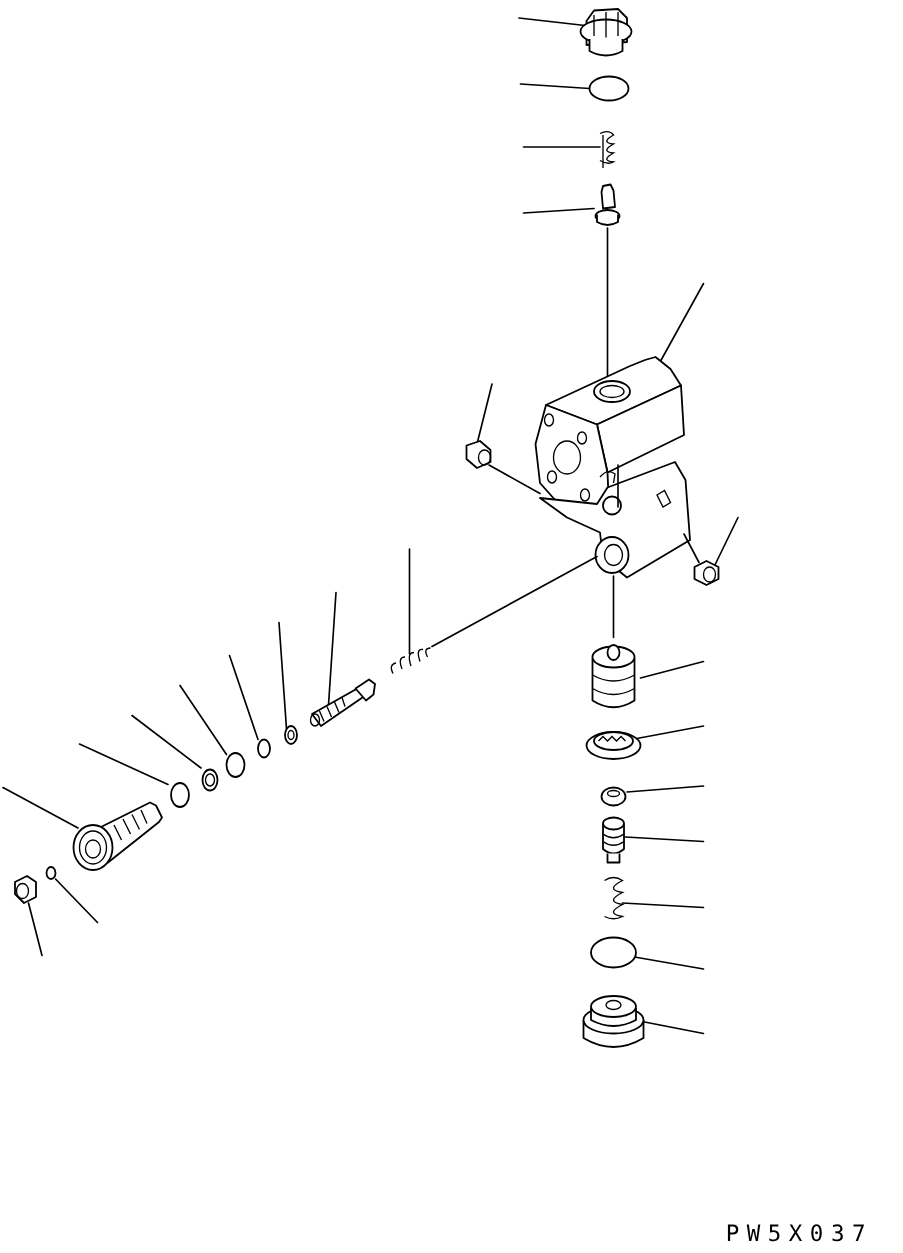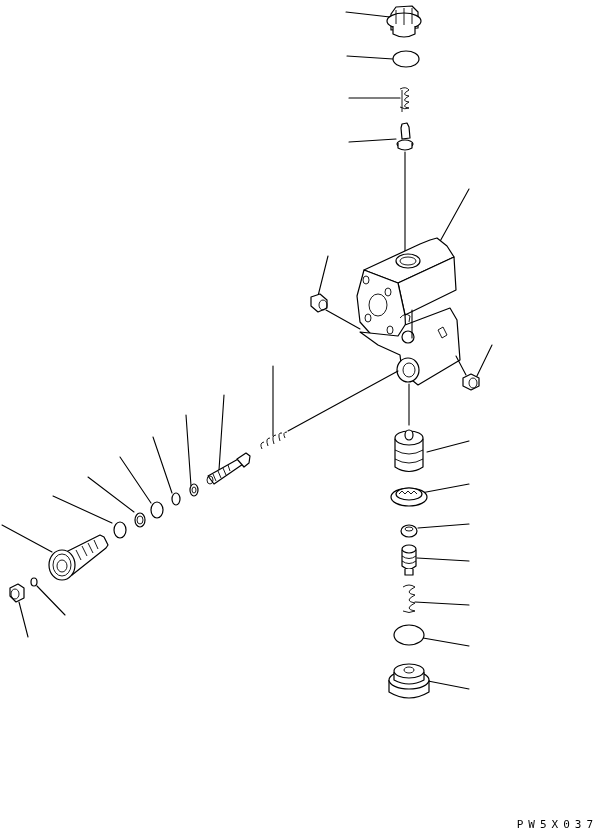--- a/index.html
+++ b/index.html
@@ -3,21 +3,21 @@
 <meta charset="utf-8">
 <style>
   html, body { margin: 0; padding: 0; background: #ffffff; }
   body { width: 602px; height: 835px; position: relative; overflow: hidden;
          font-family: "DejaVu Sans Mono", monospace; }
   #canvas { position: absolute; left: 0; top: 0; width: 602px; height: 835px; }
   #canvas svg { width: 602px; height: 835px; display: block; }
   .ln { stroke: #000; stroke-width: 1.1; fill: none; stroke-linecap: round; stroke-linejoin: round; }
   .pt { stroke: #000; stroke-width: 1.2; fill: #fff; stroke-linejoin: round; }
   .th { stroke: #000; stroke-width: 0.9; fill: none; }
-  #code { position: absolute; right: 4px; bottom: 4px; font-size: 11px; letter-spacing: 5px;
+  #code { position: absolute; right: 20px; bottom: 4px; font-size: 15px; letter-spacing: 5px;
           color: #000; }
 </style>
 </head>
 <body>
 
 <div id="canvas">
 <svg viewBox="0 0 602 835" xmlns="http://www.w3.org/2000/svg">
 
   <g>
     <line class="ln" x1="346" y1="12" x2="390" y2="17"></line>

